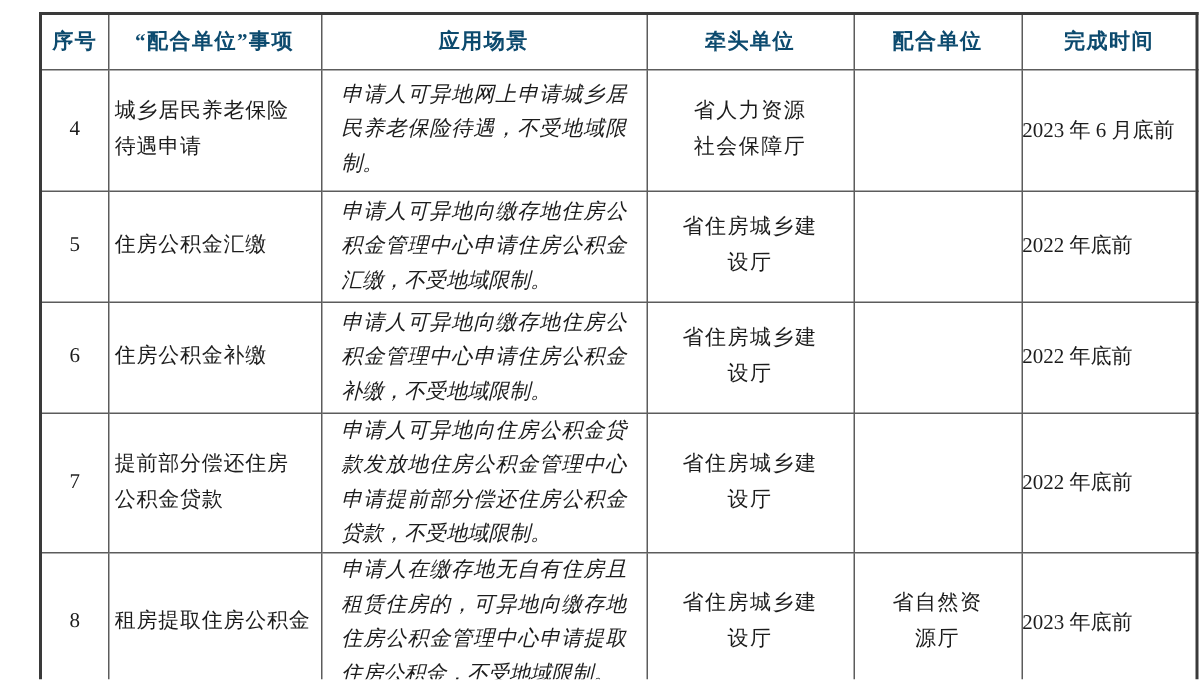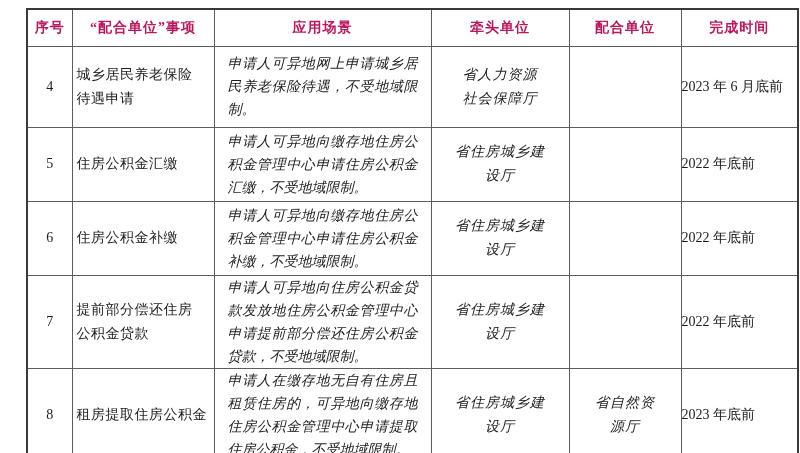--- a/index.html
+++ b/index.html
@@ -31,21 +31,21 @@
     border: 1px solid #5c5c5c;
     vertical-align: middle;
     overflow: hidden;
     padding: 0;
   }
   .doc-table th {
     font-weight: bold;
     font-size: 14px;
     text-align: center;
     letter-spacing: 1px;
-    color: #be185d;
+    color: #0c4a6e;
   }
   tr.header-row { height: 37px; }
   tr.row-h73 { height: 73px; }
   tr.row-h74 { height: 74px; }
   tr.row-h92 { height: 92px; }
   tr.row-h89 { height: 89px; }
 
   col.c-seq  { width: 45px;  }
   col.c-item { width: 142px; }
   col.c-scn  { width: 217px; }
@@ -72,21 +72,20 @@
     line-height: 23px;
     font-style: italic;
   }
   td.unit {
     text-align: center;
     font-size: 14px;
     letter-spacing: 1px;
     white-space: pre-line;
     line-height: 24px;
     padding: 0 20px;
-    font-style: italic;
   }
   td.deadline {
     text-align: left;
     font-size: 14px;
   }
 </style>
 </head>
 <body>
 
 <div class="page">

